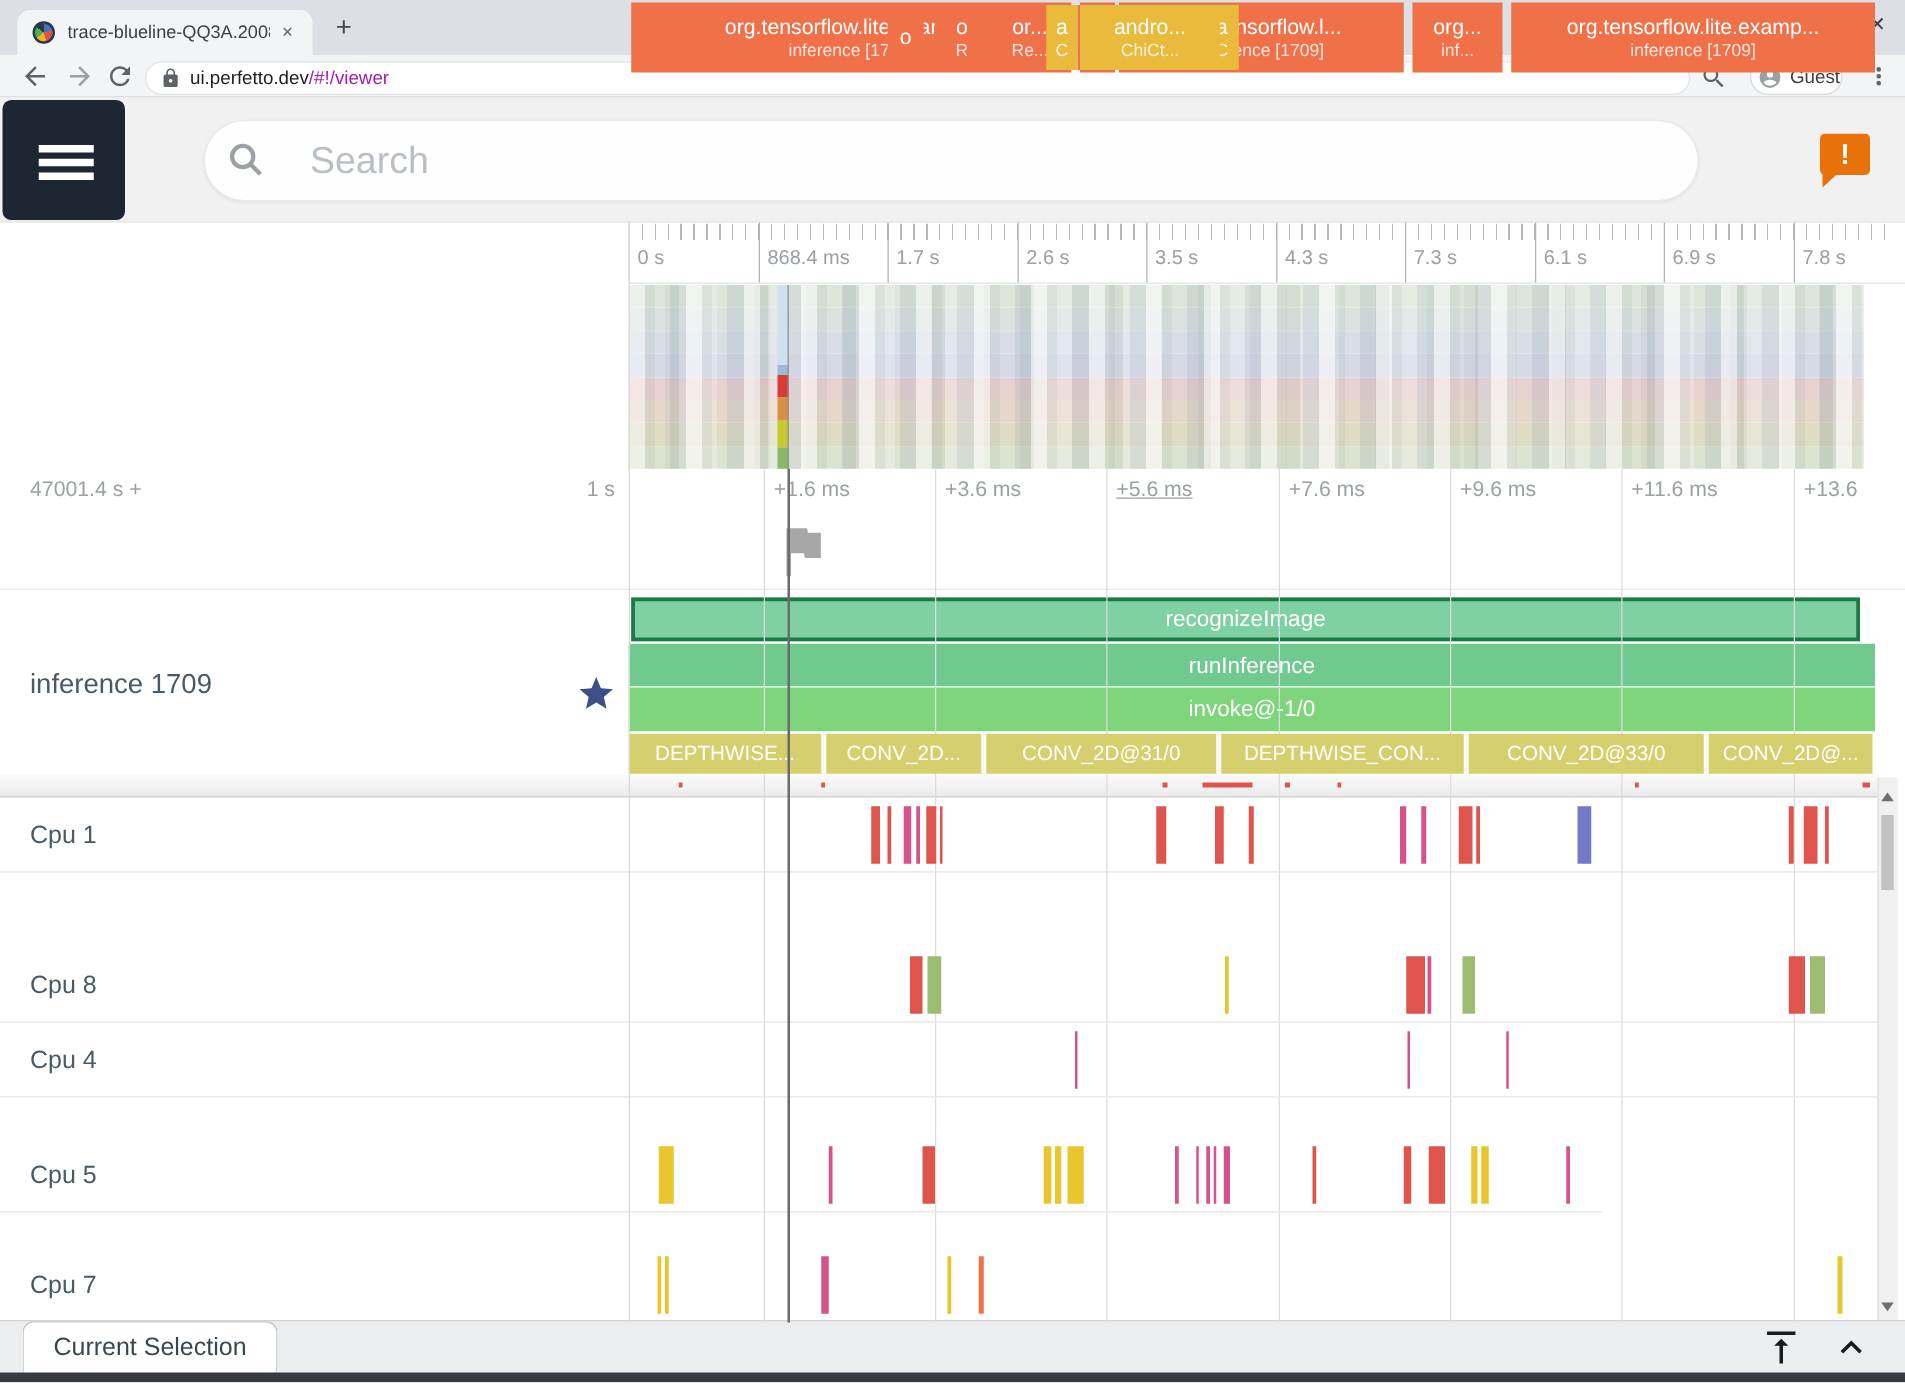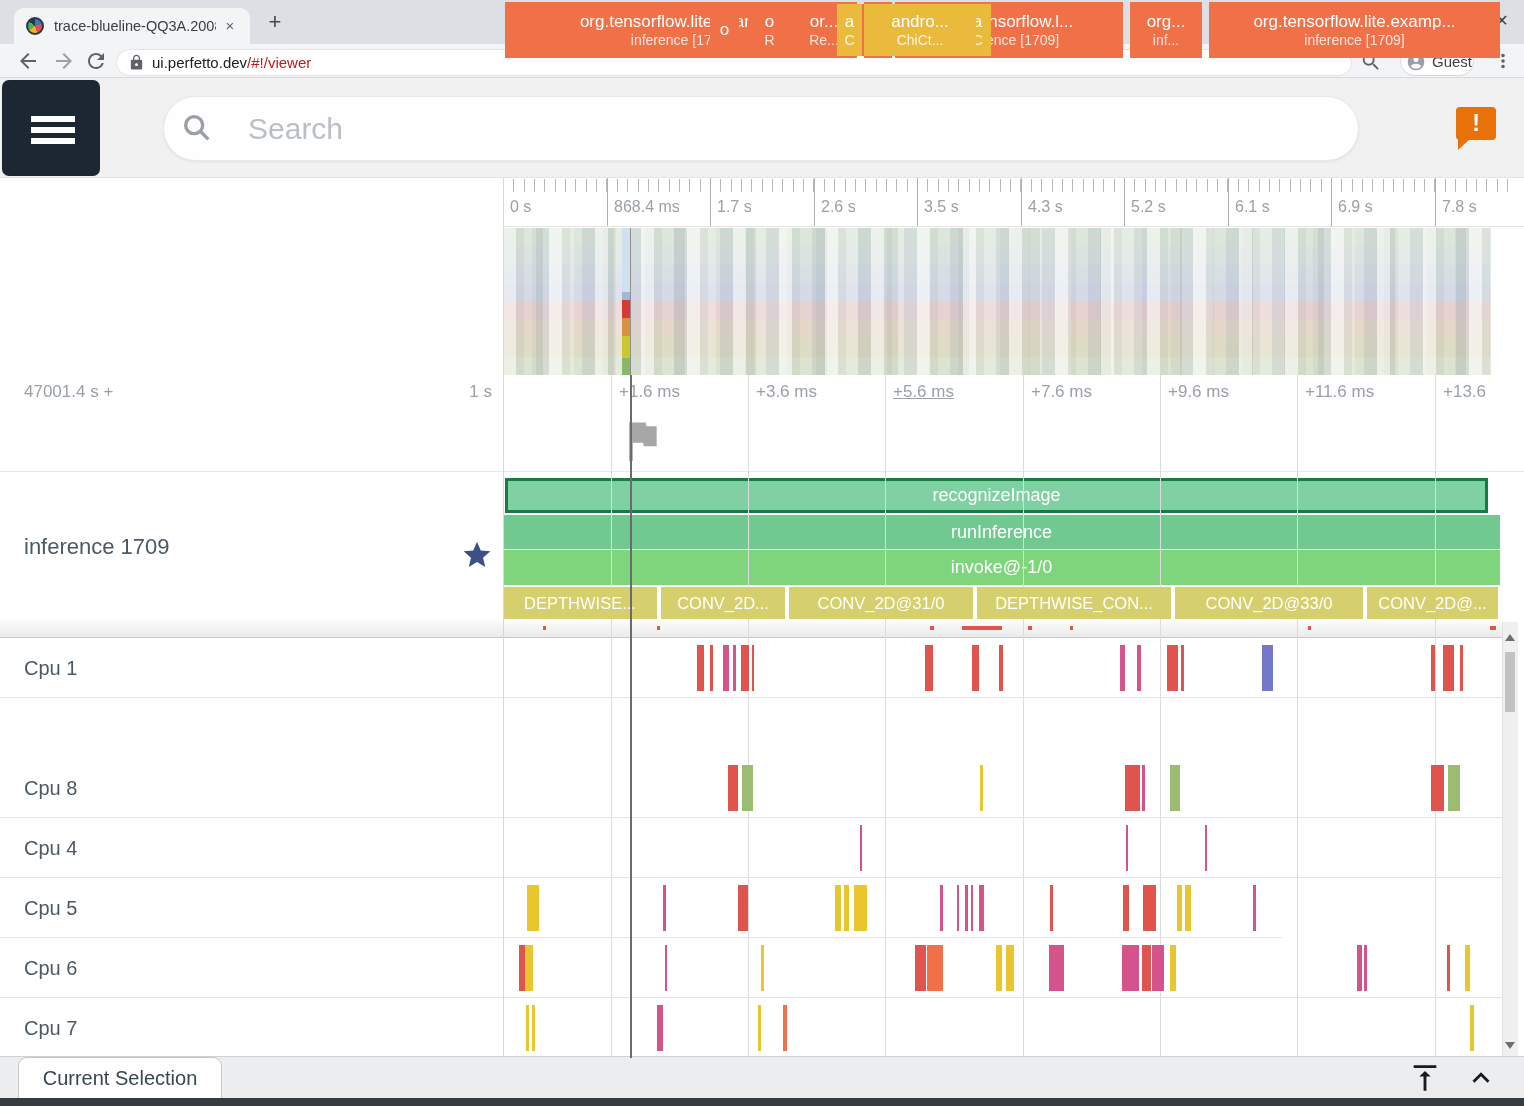--- a/index.html
+++ b/index.html
@@ -19,21 +19,21 @@
   #newtab{left:262px;top:10px;width:26px;height:26px;line-height:24px;text-align:center;font-size:22px;color:#45494d;}
   .winbtn{top:14px;height:16px;color:#3c4043;}
   #win-min{left:1412px;width:16px;border-bottom:2px solid #3c4043;height:10px;}
   #win-max{left:1454px;width:11px;height:11px;border:2px solid #3c4043;}
   #win-close{left:1494px;width:16px;font-size:16px;line-height:14px;text-align:center;}
 
   #toolbar{left:0;top:44px;width:1524px;height:34px;background:#f3f4f6;border-bottom:1px solid #d7dadd;}
   .navicon{top:49px;width:24px;height:24px;}
   #omnibox{left:116px;top:49px;width:1236px;height:27px;background:#fff;border:1px solid #e0e3e6;border-radius:14px;}
   #url-text{left:152px;top:49px;height:27px;line-height:27px;font-size:15px;color:#202124;}
-  #url-text .path{color:#b91c1c;margin-top:46px;}
+  #url-text .path{color:#a21caf;margin-top:46px;}
   #guest-pill{left:1400px;top:47px;width:74px;height:29px;background:#fff;border:1px solid #d5d8db;border-radius:15px;}
   #guest-label{left:1432px;top:47px;height:29px;line-height:29px;font-size:15px;color:#3c4043;}
 
   
   #appbar{left:0;top:78px;width:1524px;height:100px;background:#f1f1f1;border-bottom:1px solid #e3e3e3;}
   #hamburger-box{left:2px;top:80px;width:98px;height:96px;background:#1d2633;border-radius:7px;}
   .hbar{left:29px;width:44px;height:6px;background:#fff;}
   #searchbox{left:163px;top:96px;width:1196px;height:65px;background:#fefefe;border:1px solid #e7e9eb;
     border-radius:33px;box-shadow:0 1px 3px rgba(0,0,0,.07);}
   #search-input{left:246px;top:104px;width:900px;height:50px;border:none;outline:none;background:transparent;
@@ -174,21 +174,21 @@
     <div style="position: absolute; left: 614px; top: 198px; font-size: 16px; color: rgb(154, 160, 166); white-space: nowrap;">868.4 ms</div>
     <div style="position: absolute; left: 710px; top: 178px; width: 1px; height: 48px; background: rgb(174, 178, 182);"></div>
     <div style="position: absolute; left: 717px; top: 198px; font-size: 16px; color: rgb(154, 160, 166); white-space: nowrap;">1.7 s</div>
     <div style="position: absolute; left: 814px; top: 178px; width: 1px; height: 48px; background: rgb(174, 178, 182);"></div>
     <div style="position: absolute; left: 821px; top: 198px; font-size: 16px; color: rgb(154, 160, 166); white-space: nowrap;">2.6 s</div>
     <div style="position: absolute; left: 917px; top: 178px; width: 1px; height: 48px; background: rgb(174, 178, 182);"></div>
     <div style="position: absolute; left: 924px; top: 198px; font-size: 16px; color: rgb(154, 160, 166); white-space: nowrap;">3.5 s</div>
     <div style="position: absolute; left: 1021px; top: 178px; width: 1px; height: 48px; background: rgb(174, 178, 182);"></div>
     <div style="position: absolute; left: 1028px; top: 198px; font-size: 16px; color: rgb(154, 160, 166); white-space: nowrap;">4.3 s</div>
     <div style="position: absolute; left: 1124px; top: 178px; width: 1px; height: 48px; background: rgb(174, 178, 182);"></div>
-    <div style="position: absolute; left: 1131px; top: 198px; font-size: 16px; color: rgb(154, 160, 166); white-space: nowrap;">5.2 s</div>
+    <div style="position: absolute; left: 1131px; top: 198px; font-size: 16px; color: rgb(154, 160, 166); white-space: nowrap;">7.3 s</div>
     <div style="position: absolute; left: 1228px; top: 178px; width: 1px; height: 48px; background: rgb(174, 178, 182);"></div>
     <div style="position: absolute; left: 1235px; top: 198px; font-size: 16px; color: rgb(154, 160, 166); white-space: nowrap;">6.1 s</div>
     <div style="position: absolute; left: 1331px; top: 178px; width: 1px; height: 48px; background: rgb(174, 178, 182);"></div>
     <div style="position: absolute; left: 1338px; top: 198px; font-size: 16px; color: rgb(154, 160, 166); white-space: nowrap;">6.9 s</div>
     <div style="position: absolute; left: 1435px; top: 178px; width: 1px; height: 48px; background: rgb(174, 178, 182);"></div>
     <div style="position: absolute; left: 1442px; top: 198px; font-size: 16px; color: rgb(154, 160, 166); white-space: nowrap;">7.8 s</div>
     <div style="position: absolute; left: 611px; top: 375px; width: 1px; height: 683px; background: rgb(220, 220, 220);"></div>
     <div style="position: absolute; left: 619px; top: 382px; font-size: 17px; color: rgb(154, 160, 166); white-space: nowrap;">+1.6 ms</div>
     <div style="position: absolute; left: 748px; top: 375px; width: 1px; height: 683px; background: rgb(220, 220, 220);"></div>
     <div style="position: absolute; left: 756px; top: 382px; font-size: 17px; color: rgb(154, 160, 166); white-space: nowrap;">+3.6 ms</div>
@@ -286,21 +286,21 @@
       <div style="color: rgba(255, 255, 255, 0.82); font-size: 14px; line-height: 16px; white-space: nowrap;">inference [1709]</div>
     </div>
     <div style="position: absolute; left: 1130px; top: 2px; width: 72px; height: 56px; background: rgb(240, 112, 72); overflow: hidden; display: flex; flex-direction: column; justify-content: center; align-items: center; z-index: 2;">
       <div style="color: rgb(255, 255, 255); font-size: 17px; line-height: 20px; white-space: nowrap;">org...</div>
       <div style="color: rgba(255, 255, 255, 0.82); font-size: 14px; line-height: 16px; white-space: nowrap;">inf...</div>
     </div>
     <div style="position: absolute; left: 1209px; top: 2px; width: 291px; height: 56px; background: rgb(240, 112, 72); overflow: hidden; display: flex; flex-direction: column; justify-content: center; align-items: center; z-index: 2;">
       <div style="color: rgb(255, 255, 255); font-size: 17px; line-height: 20px; white-space: nowrap;">org.tensorflow.lite.examp...</div>
       <div style="color: rgba(255, 255, 255, 0.82); font-size: 14px; line-height: 16px; white-space: nowrap;">inference [1709]</div>
     </div>
-    <div style="position: absolute; left: 0px; top: 878px; width: 1282px; height: 60px; border-bottom: 1px solid rgb(229, 229, 229);">
+    <div style="position: absolute; left: 0px; top: 910px; width: 1282px; height: 60px; border-bottom: 1px solid rgb(229, 229, 229);">
       <div style="position: absolute; left: 24px; top: 0px; height: 60px; line-height: 60px; font-size: 20px; color: rgb(74, 89, 102);">Cpu 5</div>
       <div style="position: absolute; left: 527px; top: 7px; width: 12px; height: 46px; background: rgb(233, 197, 46); z-index: 2;"></div>
       <div style="position: absolute; left: 663px; top: 7px; width: 3px; height: 46px; background: rgb(212, 83, 138); z-index: 2;"></div>
       <div style="position: absolute; left: 738px; top: 7px; width: 10px; height: 46px; background: rgb(224, 84, 78); z-index: 2;"></div>
       <div style="position: absolute; left: 835px; top: 7px; width: 6px; height: 46px; background: rgb(233, 197, 46); z-index: 2;"></div>
       <div style="position: absolute; left: 844px; top: 7px; width: 5px; height: 46px; background: rgb(233, 197, 46); z-index: 2;"></div>
       <div style="position: absolute; left: 854px; top: 7px; width: 13px; height: 46px; background: rgb(233, 197, 46); z-index: 2;"></div>
       <div style="position: absolute; left: 940px; top: 7px; width: 3px; height: 46px; background: rgb(212, 83, 138); z-index: 2;"></div>
       <div style="position: absolute; left: 957px; top: 7px; width: 2px; height: 46px; background: rgb(212, 83, 138); z-index: 2;"></div>
       <div style="position: absolute; left: 965px; top: 7px; width: 3px; height: 46px; background: rgb(212, 83, 138); z-index: 2;"></div>
@@ -310,40 +310,20 @@
       <div style="position: absolute; left: 1123px; top: 7px; width: 6px; height: 46px; background: rgb(224, 84, 78); z-index: 2;"></div>
       <div style="position: absolute; left: 1143px; top: 7px; width: 13px; height: 46px; background: rgb(224, 84, 78); z-index: 2;"></div>
       <div style="position: absolute; left: 1177px; top: 7px; width: 5px; height: 46px; background: rgb(233, 197, 46); z-index: 2;"></div>
       <div style="position: absolute; left: 1185px; top: 7px; width: 6px; height: 46px; background: rgb(233, 197, 46); z-index: 2;"></div>
       <div style="position: absolute; left: 1253px; top: 7px; width: 3px; height: 46px; background: rgb(212, 83, 138); z-index: 2;"></div>
     </div>
     <div style="position: absolute; left: 748px; top: 4px; width: 43px; height: 52px; background: rgb(240, 112, 72); overflow: hidden; display: flex; flex-direction: column; justify-content: center; align-items: center; z-index: 2;">
       <div style="color: rgb(255, 255, 255); font-size: 17px; line-height: 20px; white-space: nowrap;">o</div>
       <div style="color: rgba(255, 255, 255, 0.82); font-size: 14px; line-height: 16px; white-space: nowrap;">R</div>
     </div>
-    <div style="position: absolute; left: 0px; top: 938px; width: 1502px; height: 60px; border-bottom: 1px solid rgb(229, 229, 229);">
-      <div style="position: absolute; left: 24px; top: 0px; height: 60px; line-height: 60px; font-size: 20px; color: rgb(74, 89, 102);">Cpu 6</div>
-      <div style="position: absolute; left: 519px; top: 7px; width: 6px; height: 46px; background: rgb(224, 84, 78); z-index: 2;"></div>
-      <div style="position: absolute; left: 525px; top: 7px; width: 8px; height: 46px; background: rgb(233, 197, 46); z-index: 2;"></div>
-      <div style="position: absolute; left: 665px; top: 7px; width: 2px; height: 46px; background: rgb(212, 83, 138); z-index: 2;"></div>
-      <div style="position: absolute; left: 761px; top: 7px; width: 3px; height: 46px; background: rgb(233, 197, 46); z-index: 2;"></div>
-      <div style="position: absolute; left: 915px; top: 7px; width: 11px; height: 46px; background: rgb(224, 84, 78); z-index: 2;"></div>
-      <div style="position: absolute; left: 927px; top: 7px; width: 16px; height: 46px; background: rgb(240, 112, 72); z-index: 2;"></div>
-      <div style="position: absolute; left: 996px; top: 7px; width: 6px; height: 46px; background: rgb(233, 197, 46); z-index: 2;"></div>
-      <div style="position: absolute; left: 1006px; top: 7px; width: 8px; height: 46px; background: rgb(233, 197, 46); z-index: 2;"></div>
-      <div style="position: absolute; left: 1049px; top: 7px; width: 15px; height: 46px; background: rgb(212, 83, 138); z-index: 2;"></div>
-      <div style="position: absolute; left: 1122px; top: 7px; width: 17px; height: 46px; background: rgb(212, 83, 138); z-index: 2;"></div>
-      <div style="position: absolute; left: 1142px; top: 7px; width: 9px; height: 46px; background: rgb(224, 84, 78); z-index: 2;"></div>
-      <div style="position: absolute; left: 1152px; top: 7px; width: 12px; height: 46px; background: rgb(212, 83, 138); z-index: 2;"></div>
-      <div style="position: absolute; left: 1170px; top: 7px; width: 6px; height: 46px; background: rgb(233, 197, 46); z-index: 2;"></div>
-      <div style="position: absolute; left: 1357px; top: 7px; width: 5px; height: 46px; background: rgb(212, 83, 138); z-index: 2;"></div>
-      <div style="position: absolute; left: 1364px; top: 7px; width: 3px; height: 46px; background: rgb(212, 83, 138); z-index: 2;"></div>
-      <div style="position: absolute; left: 1447px; top: 7px; width: 3px; height: 46px; background: rgb(224, 84, 78); z-index: 2;"></div>
-      <div style="position: absolute; left: 1465px; top: 7px; width: 5px; height: 46px; background: rgb(233, 197, 46); z-index: 2;"></div>
-    </div>
     <div style="position: absolute; left: 788px; top: 4px; width: 72px; height: 52px; background: rgb(240, 112, 72); overflow: hidden; display: flex; flex-direction: column; justify-content: center; align-items: center; z-index: 2;">
       <div style="color: rgb(255, 255, 255); font-size: 17px; line-height: 20px; white-space: nowrap;">or...</div>
       <div style="color: rgba(255, 255, 255, 0.82); font-size: 14px; line-height: 16px; white-space: nowrap;">Re...</div>
     </div>
     <div style="position: absolute; left: 862px; top: 4px; width: 47px; height: 52px; background: rgb(240, 112, 72); overflow: hidden; display: flex; flex-direction: column; justify-content: center; align-items: center; z-index: 2;">
       <div style="color: rgb(255, 255, 255); font-size: 17px; line-height: 20px; white-space: nowrap;">o</div>
       <div style="color: rgba(255, 255, 255, 0.82); font-size: 14px; line-height: 16px; white-space: nowrap;">R</div>
     </div>
     <div style="position: absolute; left: 964px; top: 4px; width: 27px; height: 52px; background: rgb(234, 186, 61); overflow: hidden; display: flex; flex-direction: column; justify-content: center; align-items: center; z-index: 2;">
       <div style="color: rgb(255, 255, 255); font-size: 17px; line-height: 20px; white-space: nowrap;">a</div>

